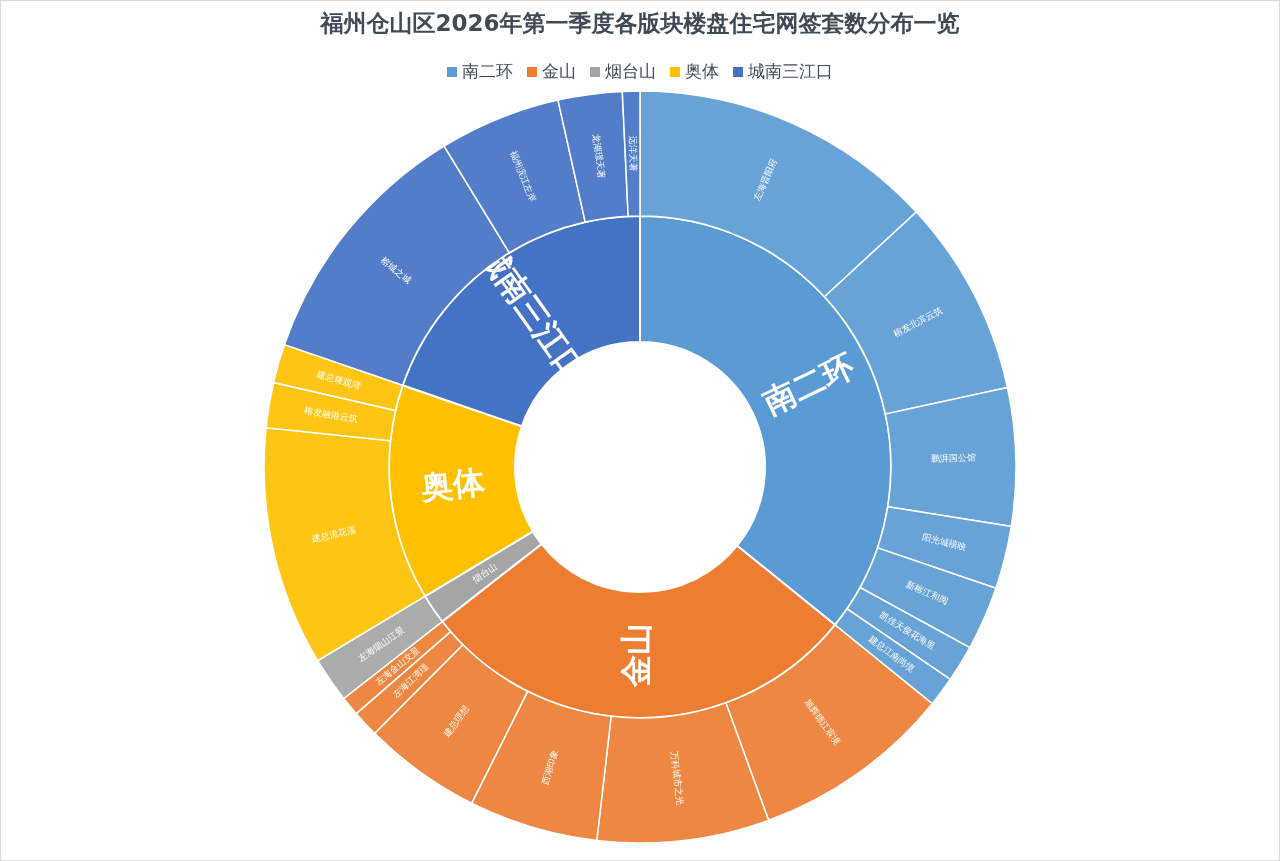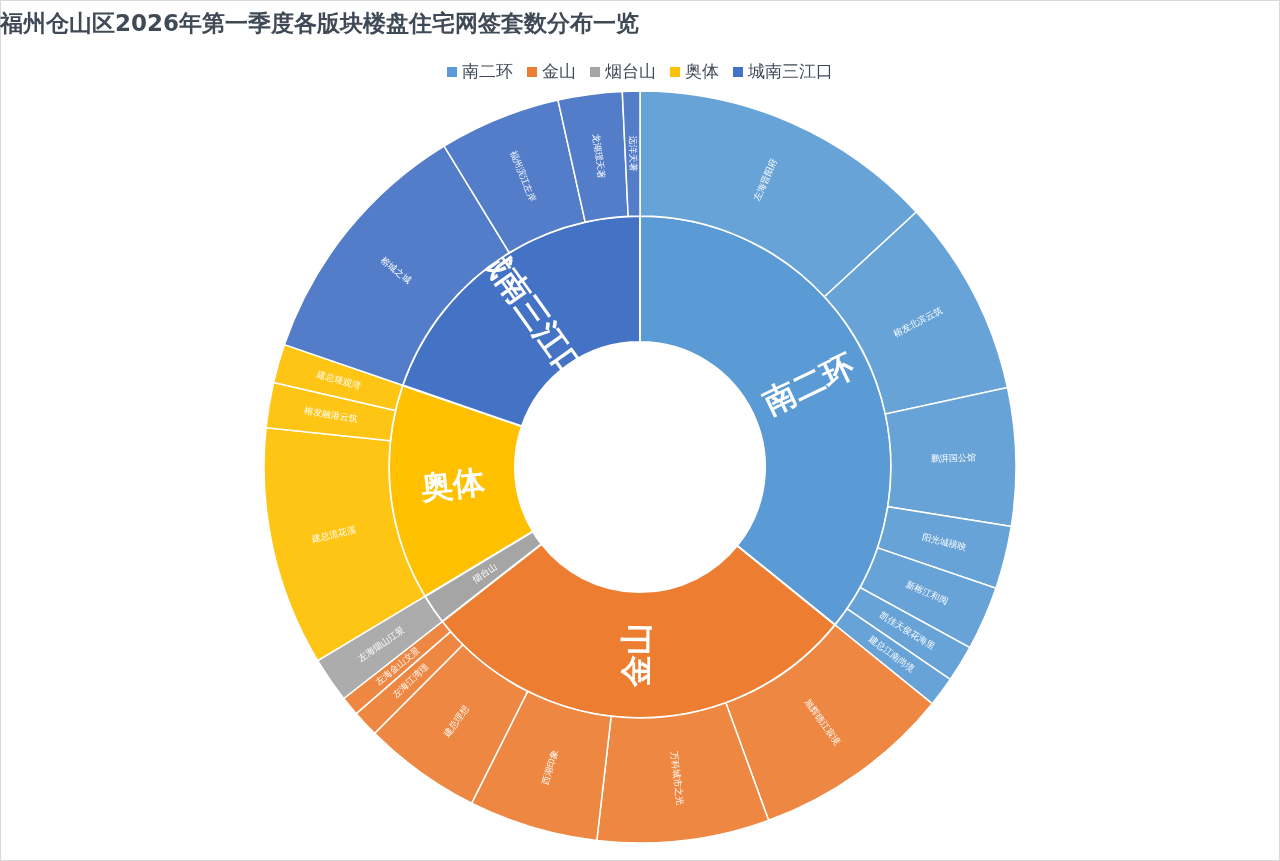--- a/index.html
+++ b/index.html
@@ -1,18 +1,18 @@
 <!DOCTYPE html>
 <html><head>
 <meta charset="utf-8">
 <style>
   html,body{margin:0;padding:0;background:#ffffff;}
   body{width:1280px;height:861px;position:relative;overflow:hidden;font-family:"DejaVu Sans","Liberation Sans",sans-serif;}
   .frame{position:absolute;left:0;top:0;width:1278px;height:859px;border:1px solid #d9d9d9;}
-  .title{position:absolute;left:0;top:8px;width:1280px;font-size:23px;font-weight:bold;color:#404a57;}
+  .title{position:absolute;left:0;top:8px;width:1280px;text-align:center;font-size:23px;font-weight:bold;color:#404a57;}
   .legend{position:absolute;left:0;top:60px;width:1280px;display:flex;justify-content:center;gap:14px;font-size:17px;color:#404a57;}
   .legend-item{display:flex;align-items:center;gap:5px;}
   .swatch{width:10px;height:10px;display:inline-block;}
   svg{position:absolute;left:0;top:0;}
 </style>
 </head>
 <body>
 
 <div class="frame"></div>
 <div class="title">福州仓山区2026年第一季度各版块楼盘住宅网签套数分布一览</div>

